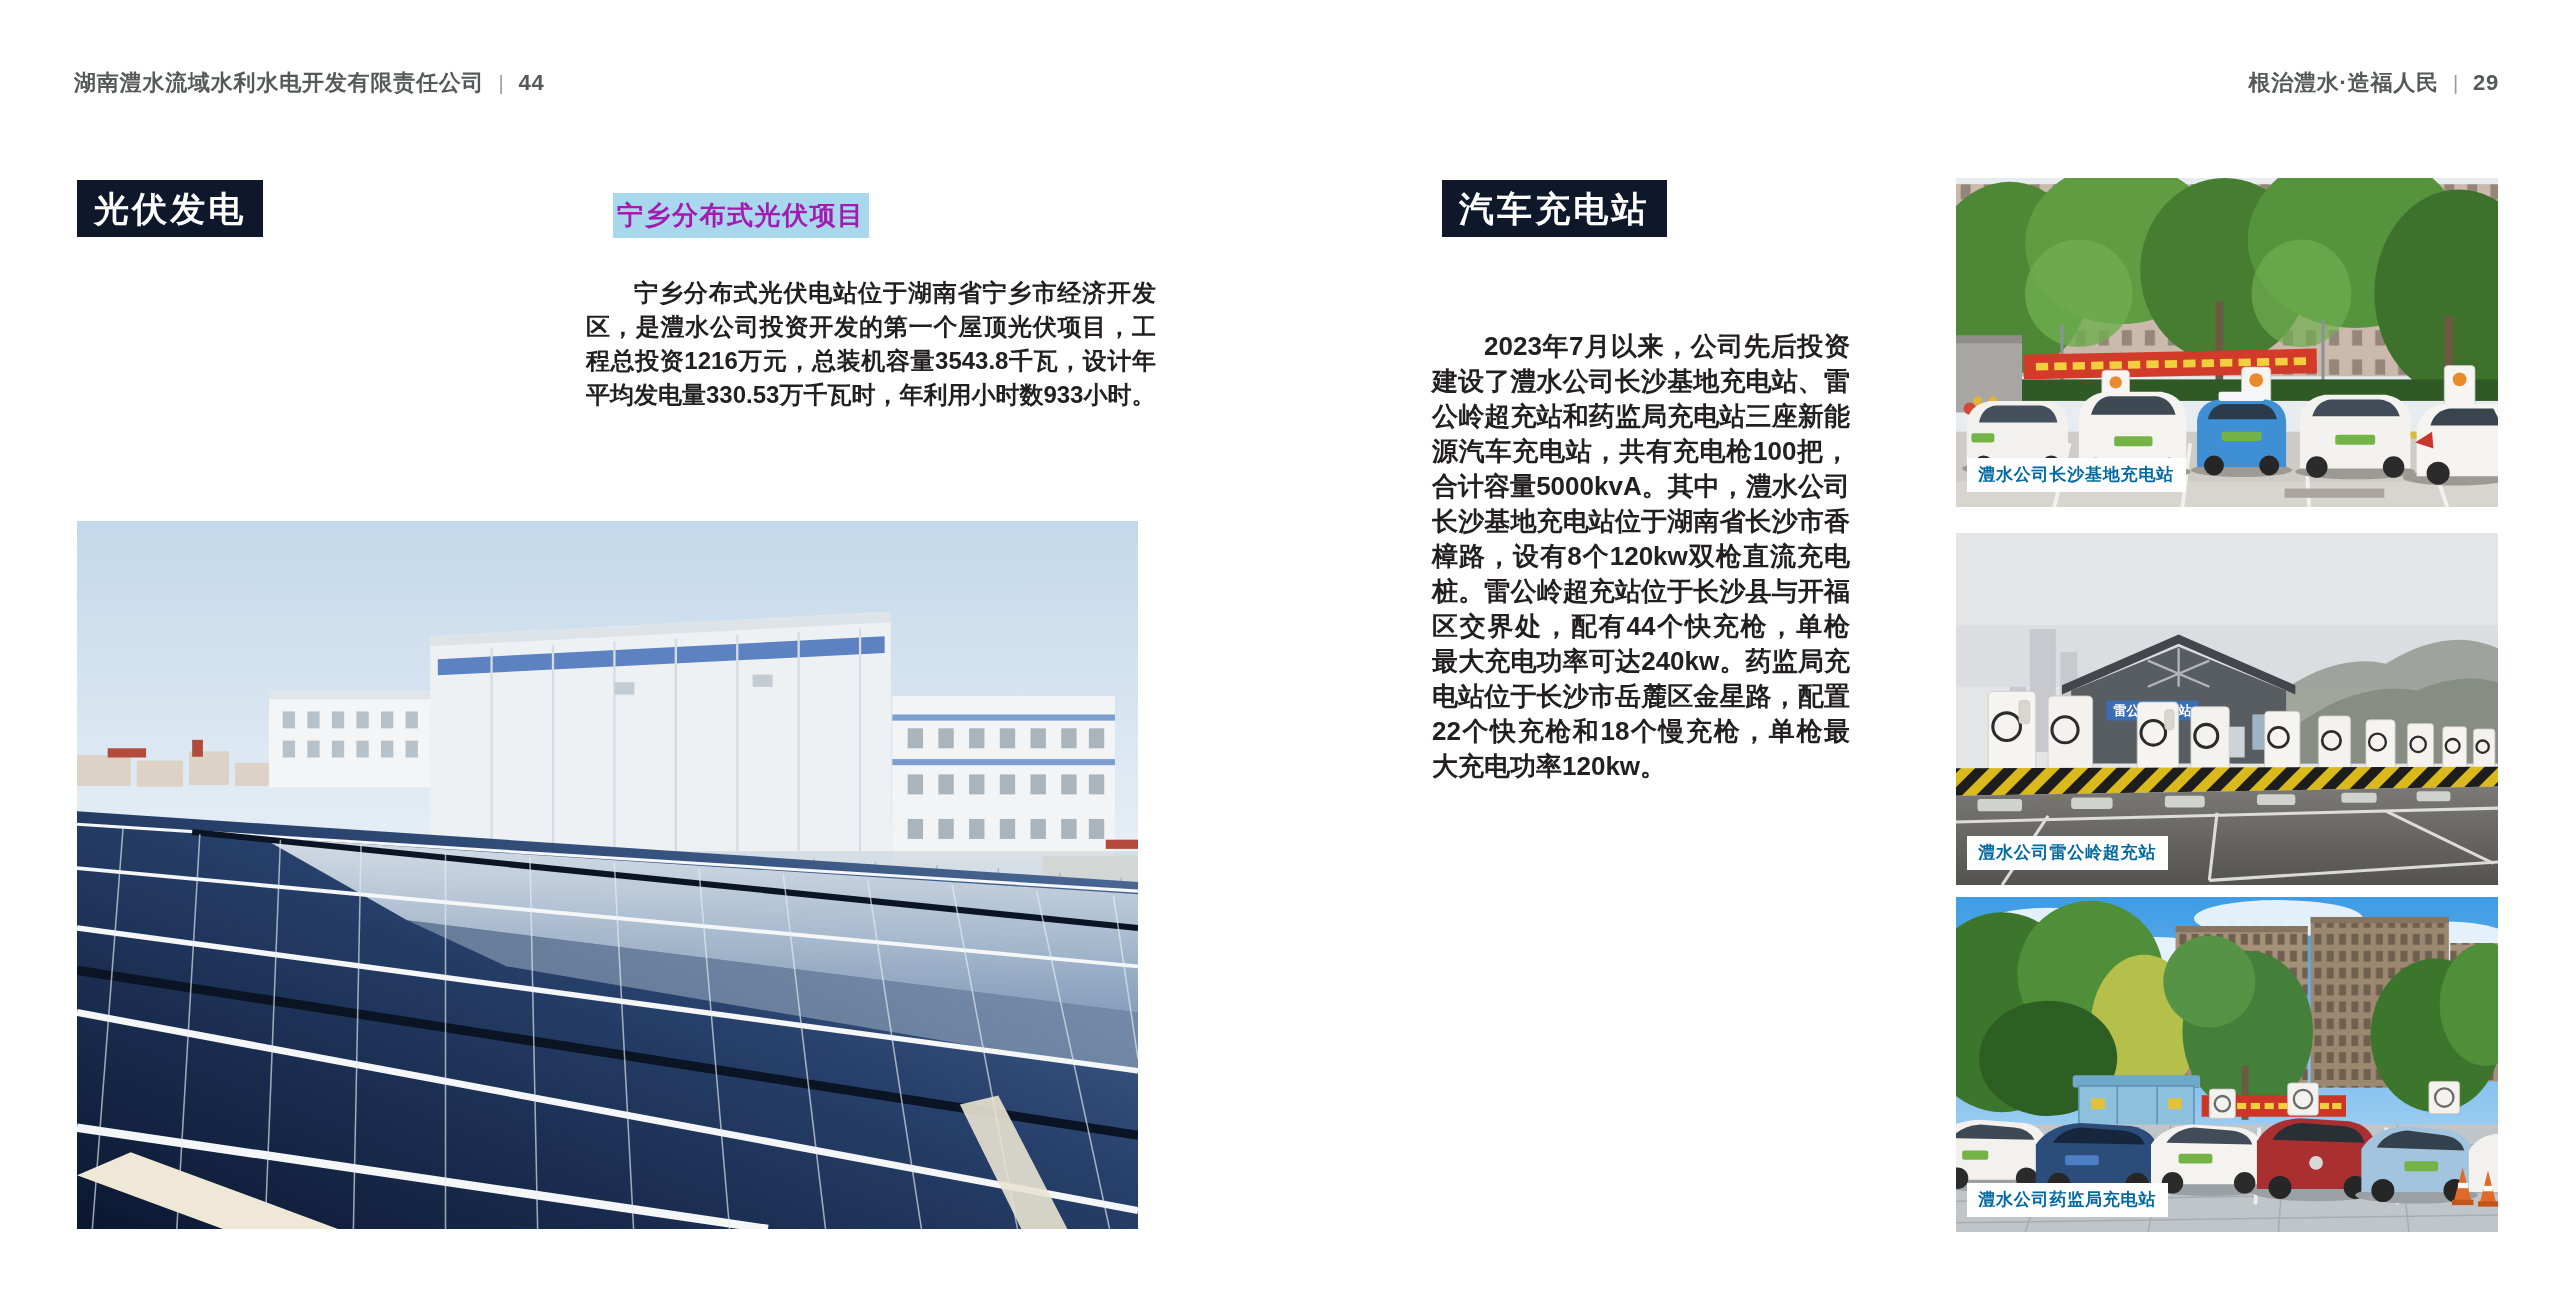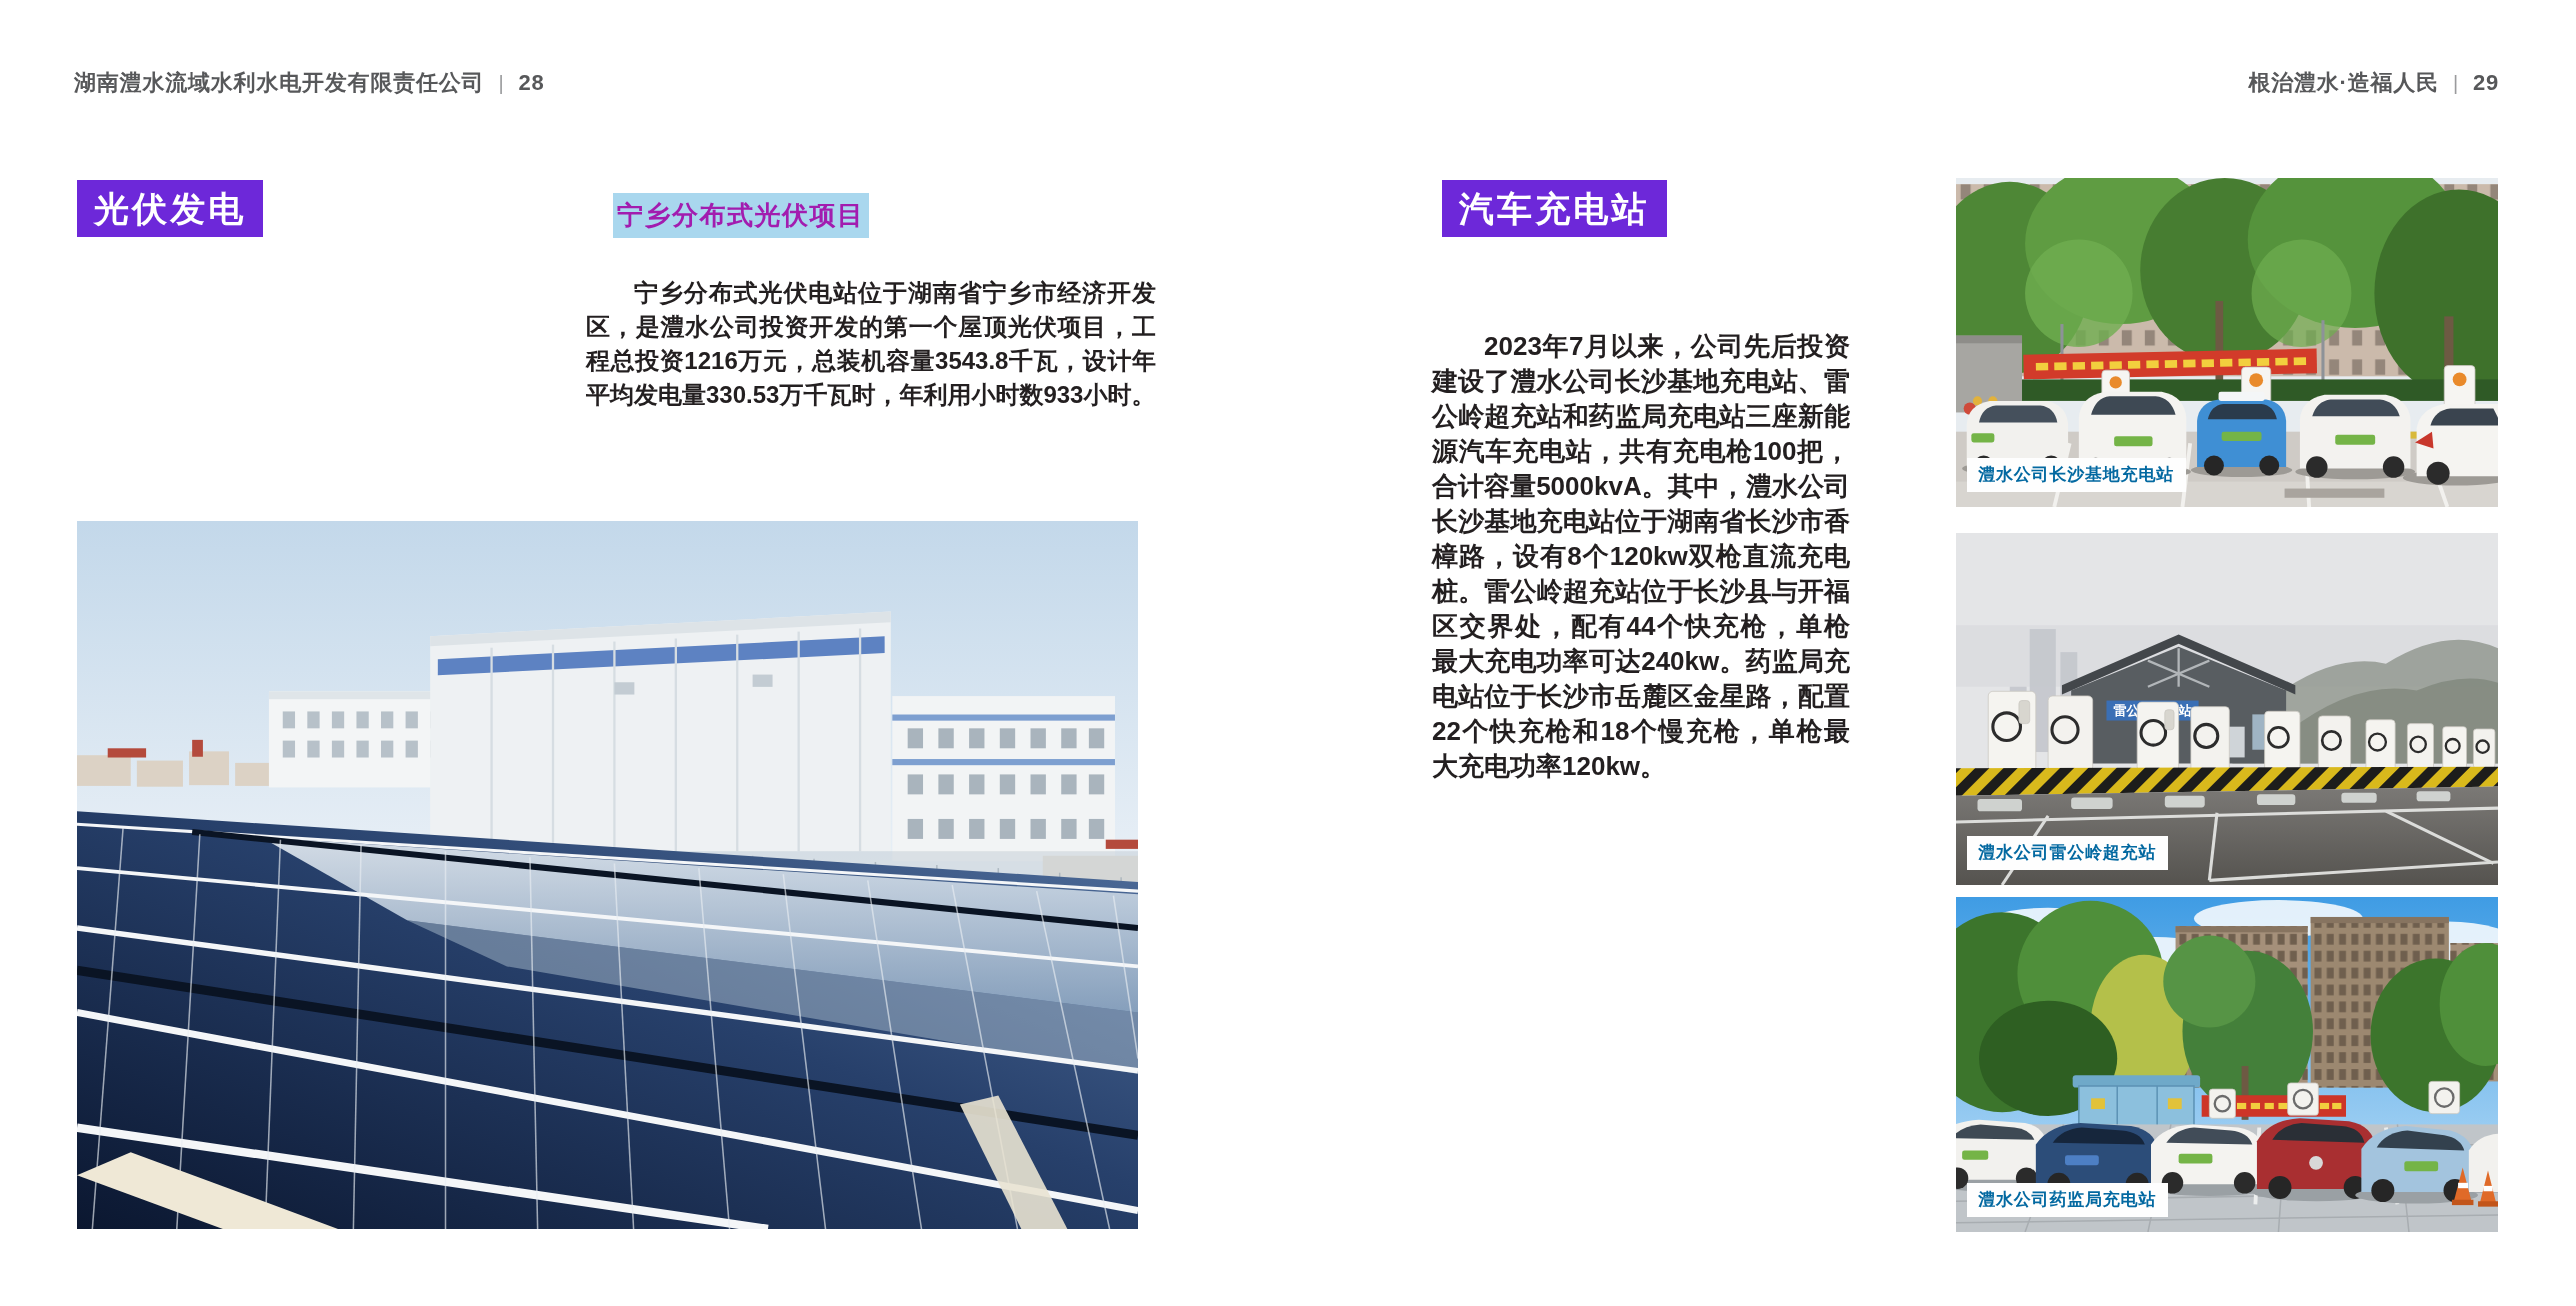--- a/index.html
+++ b/index.html
@@ -6,21 +6,21 @@
   .spread{
     position:relative;width:2576px;height:1306px;background:#ffffff;overflow:hidden;
     font-family:"Liberation Sans","DejaVu Sans",sans-serif;
   }
   
   .header{position:absolute;top:68px;font-size:22px;font-weight:bold;color:#57585a;letter-spacing:0.8px;white-space:nowrap;}
   .header-left{left:74px;}
   .header-right{right:77px;text-align:right;}
   .sep{color:#9a9b9d;font-weight:normal;margin:0 14px;font-size:20px;}
   
-  .section-title{position:absolute;top:180px;background:#6d28d9;color:#ffffff;font-weight:bold;
+  .section-title{position:absolute;top:180px;background:#0f172a;color:#ffffff;font-weight:bold;
     font-size:35px;line-height:57px;padding:0 17px;letter-spacing:3.1px;white-space:nowrap;}
   #title-pv{left:77px;}
   #title-ev{left:1442px;}
   
   .subsection-title{position:absolute;left:613px;top:193px;background:#a9d7ee;color:#a21caf;
     font-weight:bold;font-size:26px;line-height:45px;padding:0 4px;letter-spacing:1.5px;white-space:nowrap;}
   
   .para{position:absolute;color:#231f20;text-align:justify;font-weight:600;}
   .para p{margin:0;text-indent:2em;}
   .para-left{left:586px;top:276px;width:570px;font-size:24px;line-height:34px;}
@@ -34,21 +34,21 @@
   .photo svg{position:absolute;left:0;top:0;width:100%;height:100%;display:block;}
   .photo-caption{position:absolute;left:10.7px;bottom:15.4px;background:#fefefe;color:#0369a1;
     font-weight:bold;font-size:17px;line-height:1;padding:8.4px 11.5px;letter-spacing:0.8px;white-space:nowrap;}
 </style>
 </head>
 <body>
 
 <div class="spread">
 
   <div class="header header-left">
-    <span>湖南澧水流域水利水电开发有限责任公司</span><span class="sep">|</span><span>28</span>
+    <span>湖南澧水流域水利水电开发有限责任公司</span><span class="sep">|</span><span>44</span>
   </div>
   <div class="header header-right">
     <span>根治澧水·造福人民</span><span class="sep">|</span><span>29</span>
   </div>
 
   <div class="section-title" id="title-pv">光伏发电</div>
   <div class="subsection-title">宁乡分布式光伏项目</div>
   <div class="para para-left">
     <p>宁乡分布式光伏电站位于湖南省宁乡市经济开发区，是澧水公司投资开发的第一个屋顶光伏项目，工程总投资1216万元，总装机容量3543.8千瓦，设计年平均发电量330.53万千瓦时，年利用小时数933小时。</p>
   </div>

